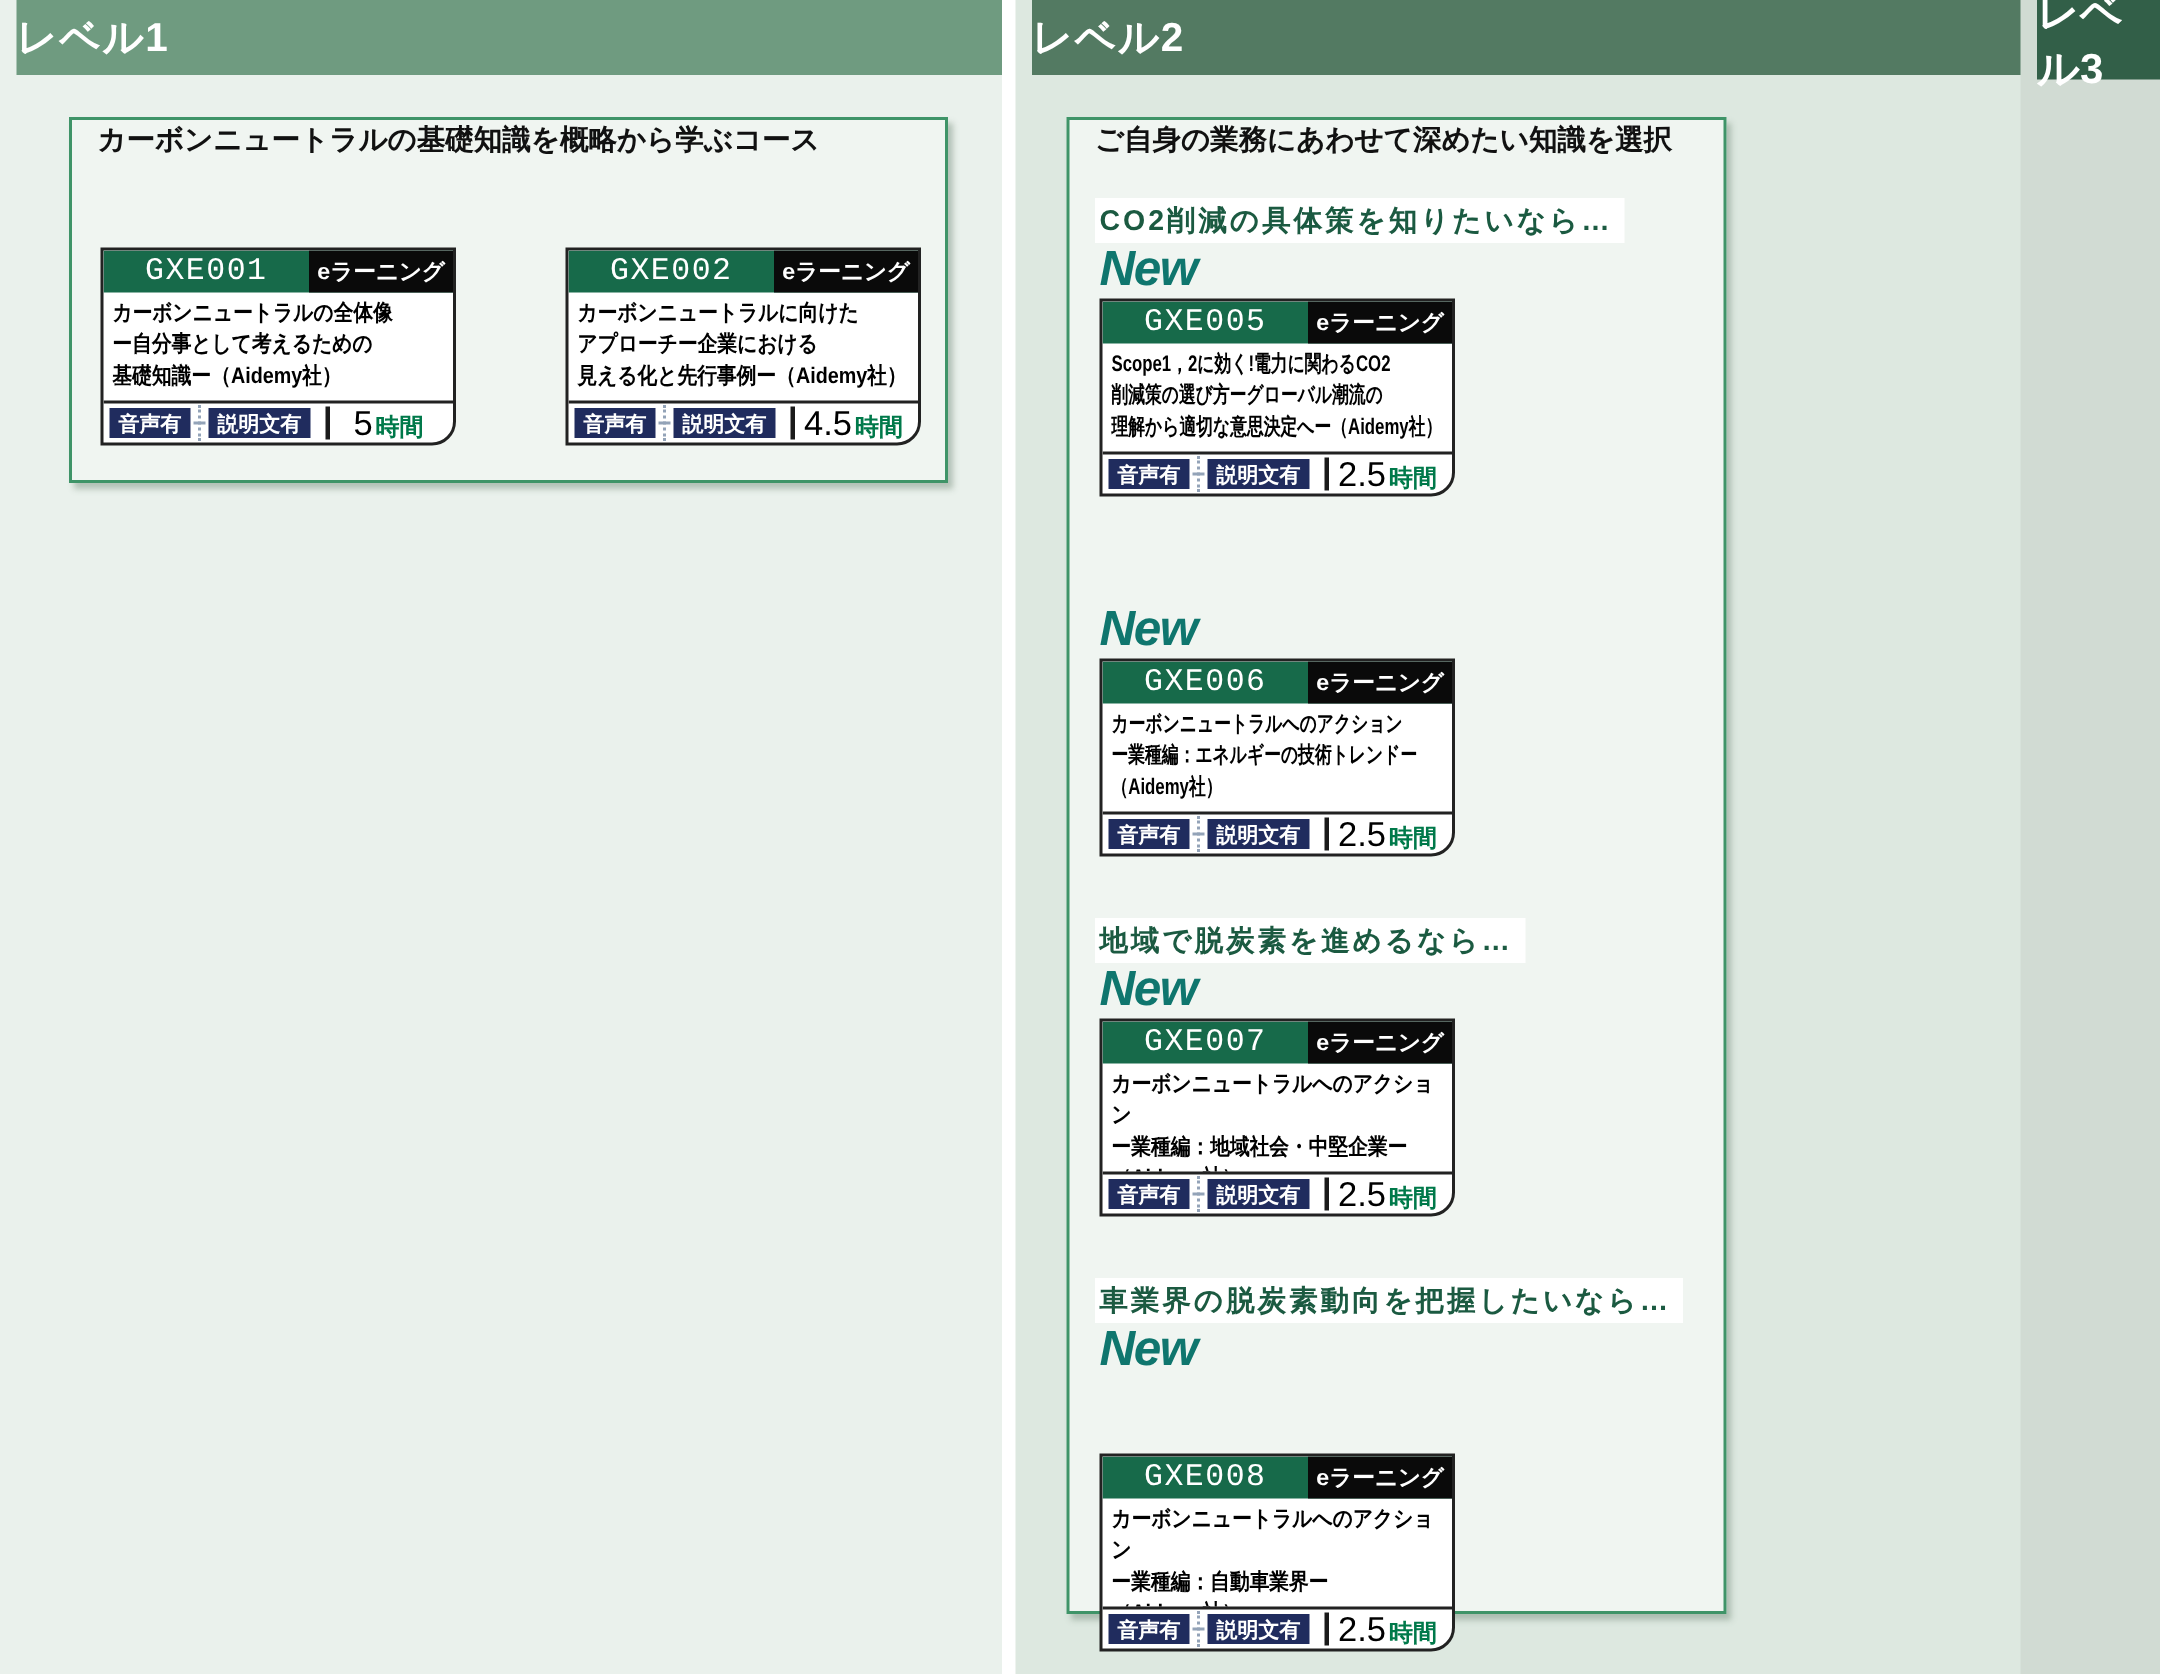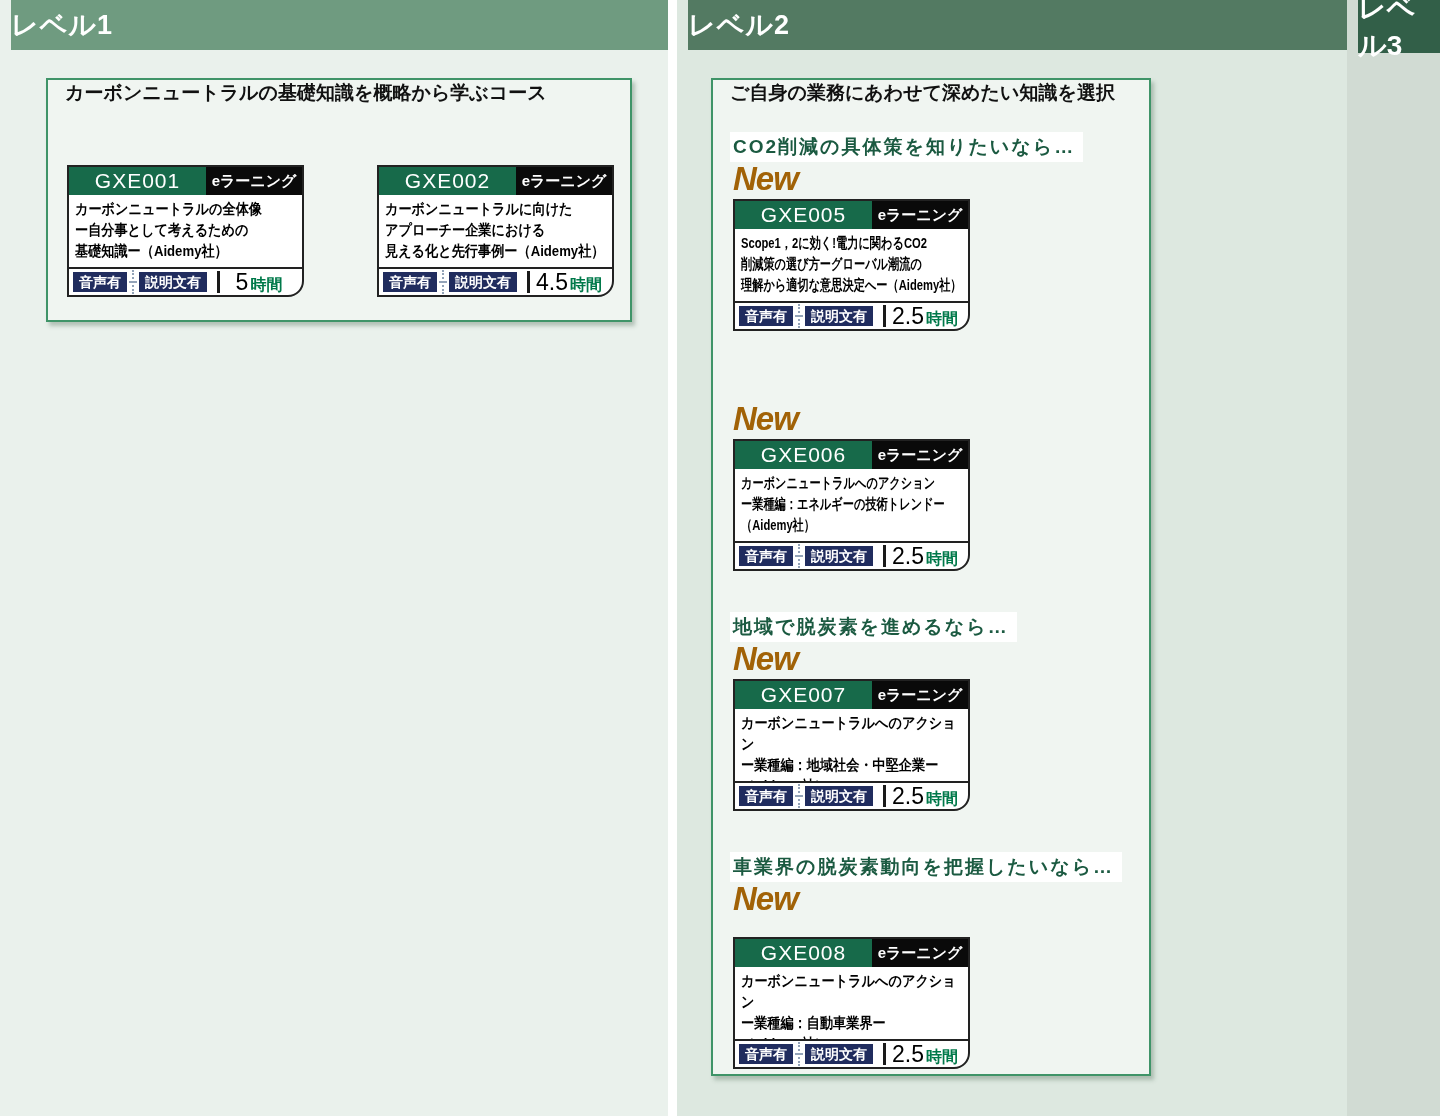--- a/index.html
+++ b/index.html
@@ -32,21 +32,21 @@
   .box-title{
     position:absolute;left:17px;top:0;
     font-size:19px;font-weight:bold;color:#111111;white-space:nowrap;
   }
 
   
   .card{
     position:absolute;width:233px;background:#ffffff;
     border:2px solid #222222;border-radius:0 0 16px 0;overflow:hidden;
   }
-  .card-header{height:28px;display:flex;background:#176a4a;}
+  .card-header{height:28px;display:flex;background:#176a4a;font-family:Liberation Mono, monospace;}
   .card-code{
     flex:1;display:flex;align-items:center;justify-content:center;
     color:#ffffff;font-size:21px;letter-spacing:1px;
   }
   .card-tag{
     width:96px;background:#0a0a0a;color:#ffffff;
     display:flex;align-items:center;justify-content:center;
     font-size:15px;font-weight:bold;white-space:nowrap;
   }
   .card-body{
@@ -77,21 +77,21 @@
   .hours{font-size:23px;color:#000000;}
   .unit{font-size:16px;font-weight:bold;color:#00794a;margin-left:2px;font-family:Liberation Serif, serif;}
 
   
   .section-label{
     position:absolute;left:17px;display:inline-block;background:#ffffff;
     color:#1b5a41;font-size:19px;font-weight:bold;letter-spacing:2px;
     padding:2px 8px 2px 3px;white-space:nowrap;
   }
   .new-badge{
-    position:absolute;left:20px;color:#a16207;
+    position:absolute;left:20px;color:#0f766e;
     font-size:33px;font-weight:bold;font-style:italic;line-height:1;
     letter-spacing:-1px;
   }
 </style>
 </head>
 <body>
 
 <div class="col col1">
   <div class="level-header lh1">
     <span>レベル1</span>
@@ -220,21 +220,21 @@
         <span class="time-bar"></span>
         <span class="time">
           <span class="hours">2.5</span>
           <span class="unit">時間</span>
         </span>
       </div>
     </div>
 
     <div class="section-label" style="top:772px;">車業界の脱炭素動向を把握したいなら…</div>
     <div class="new-badge" style="top:802px;">New</div>
-    <div class="card" style="left:20px;top:857px;">
+    <div class="card" style="left:20px;top:889px;">
       <div class="card-header">
         <div class="card-code">GXE008</div>
         <div class="card-tag">eラーニング</div>
       </div>
       <div class="card-body">
         <span class="body-inner body-normal">カーボンニュートラルへのアクション
 ー業種編：自動車業界ー
 （Aidemy社）</span>
       </div>
       <div class="card-footer">

